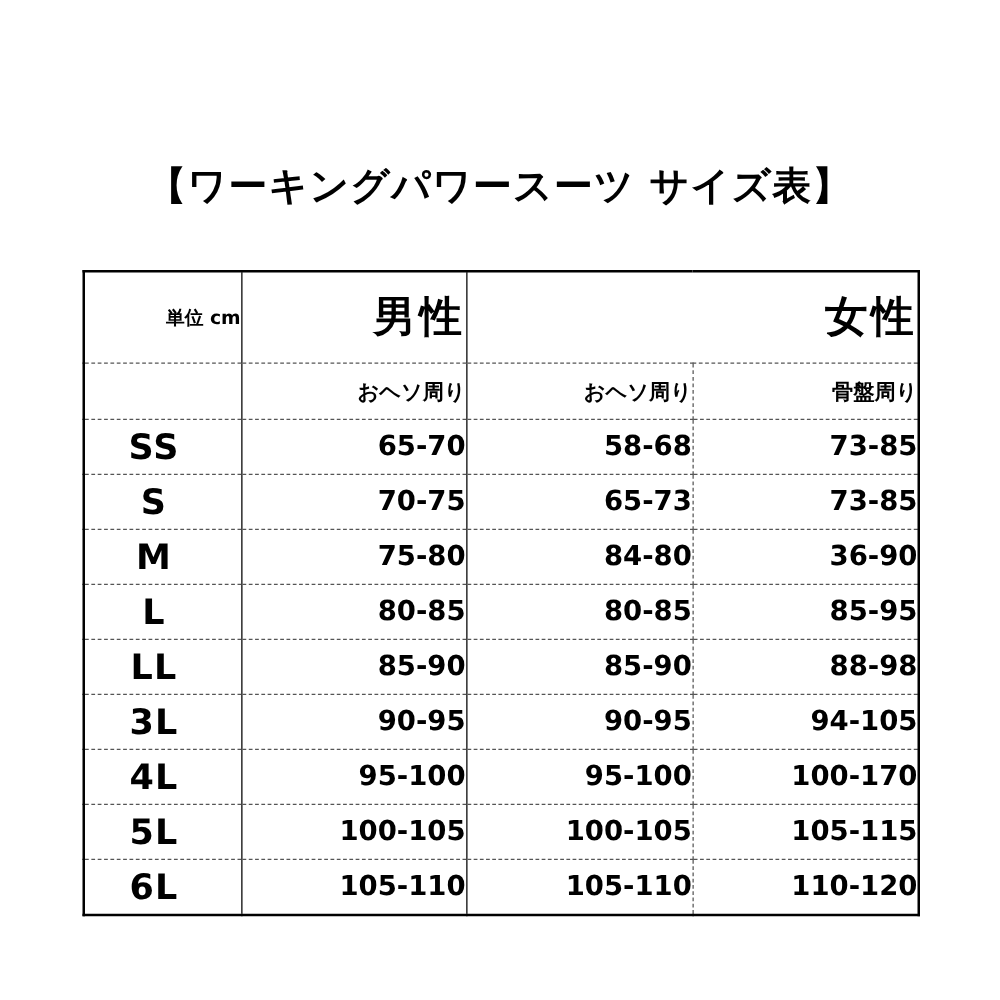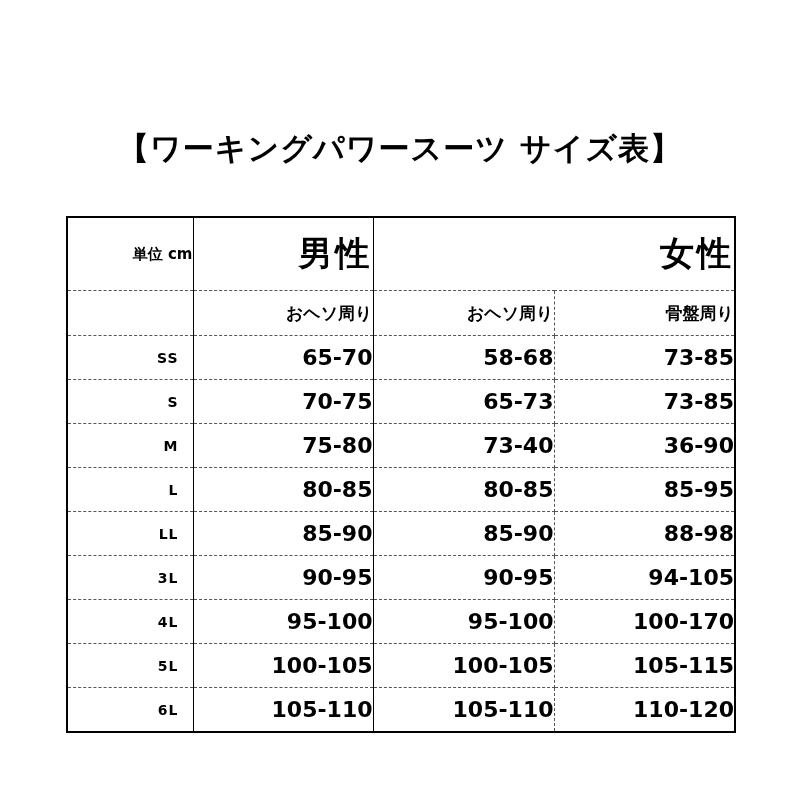--- a/index.html
+++ b/index.html
@@ -91,25 +91,25 @@
   .sub-row td.first-col,
   .data-row td.first-col {
     border-right: 1px solid #000000 !important;
   }
   .data-row td {
     height: 43px;
     font-size: 22px;
     font-weight: bold;
   }
   .data-row td.size-name {
-    font-size: 14px;
+    font-size: 28px;
     font-weight: bold;
     letter-spacing: 1px;
     padding-right: 14px;
-    text-align: right;
+    text-align: center;
   }
   .data-row:last-child td {
     border-bottom: none;
     margin-left: 20px;
   }
 </style>
 </head>
 <body>
 
 <div class="page">
@@ -147,21 +147,21 @@
         </tr>
         <tr class="data-row">
           <td class="size-name first-col">S</td>
           <td class="sep-right">70-75</td>
           <td>65-73</td>
           <td>73-85</td>
         </tr>
         <tr class="data-row">
           <td class="size-name first-col">M</td>
           <td class="sep-right">75-80</td>
-          <td>73-40</td>
+          <td>84-80</td>
           <td>36-90</td>
         </tr>
         <tr class="data-row">
           <td class="size-name first-col">L</td>
           <td class="sep-right">80-85</td>
           <td>80-85</td>
           <td>85-95</td>
         </tr>
         <tr class="data-row">
           <td class="size-name first-col">LL</td>

